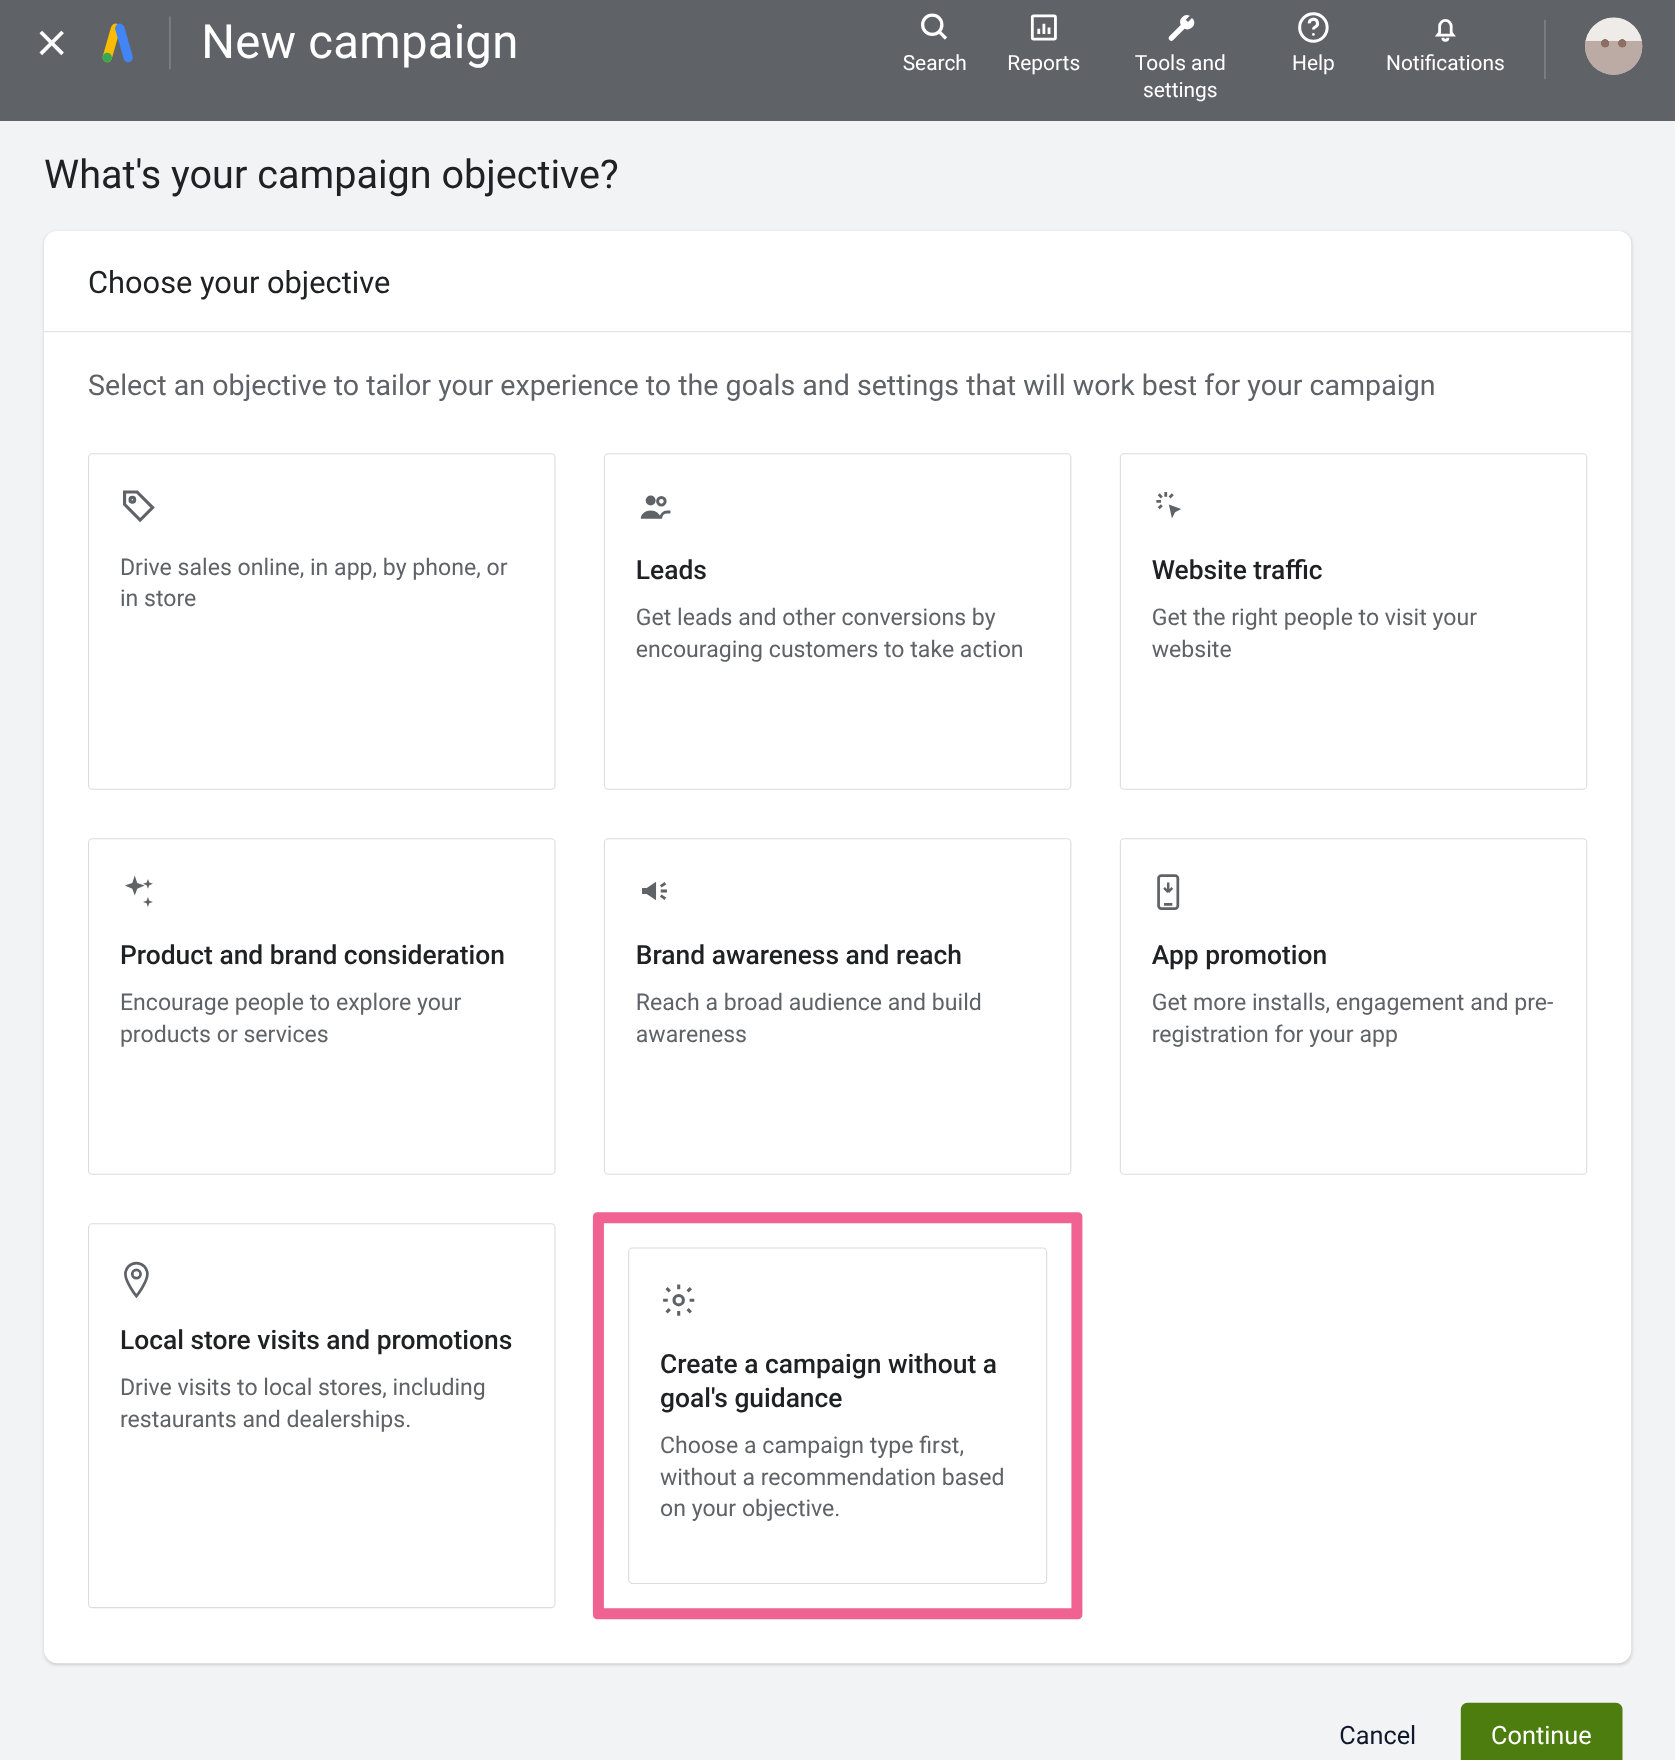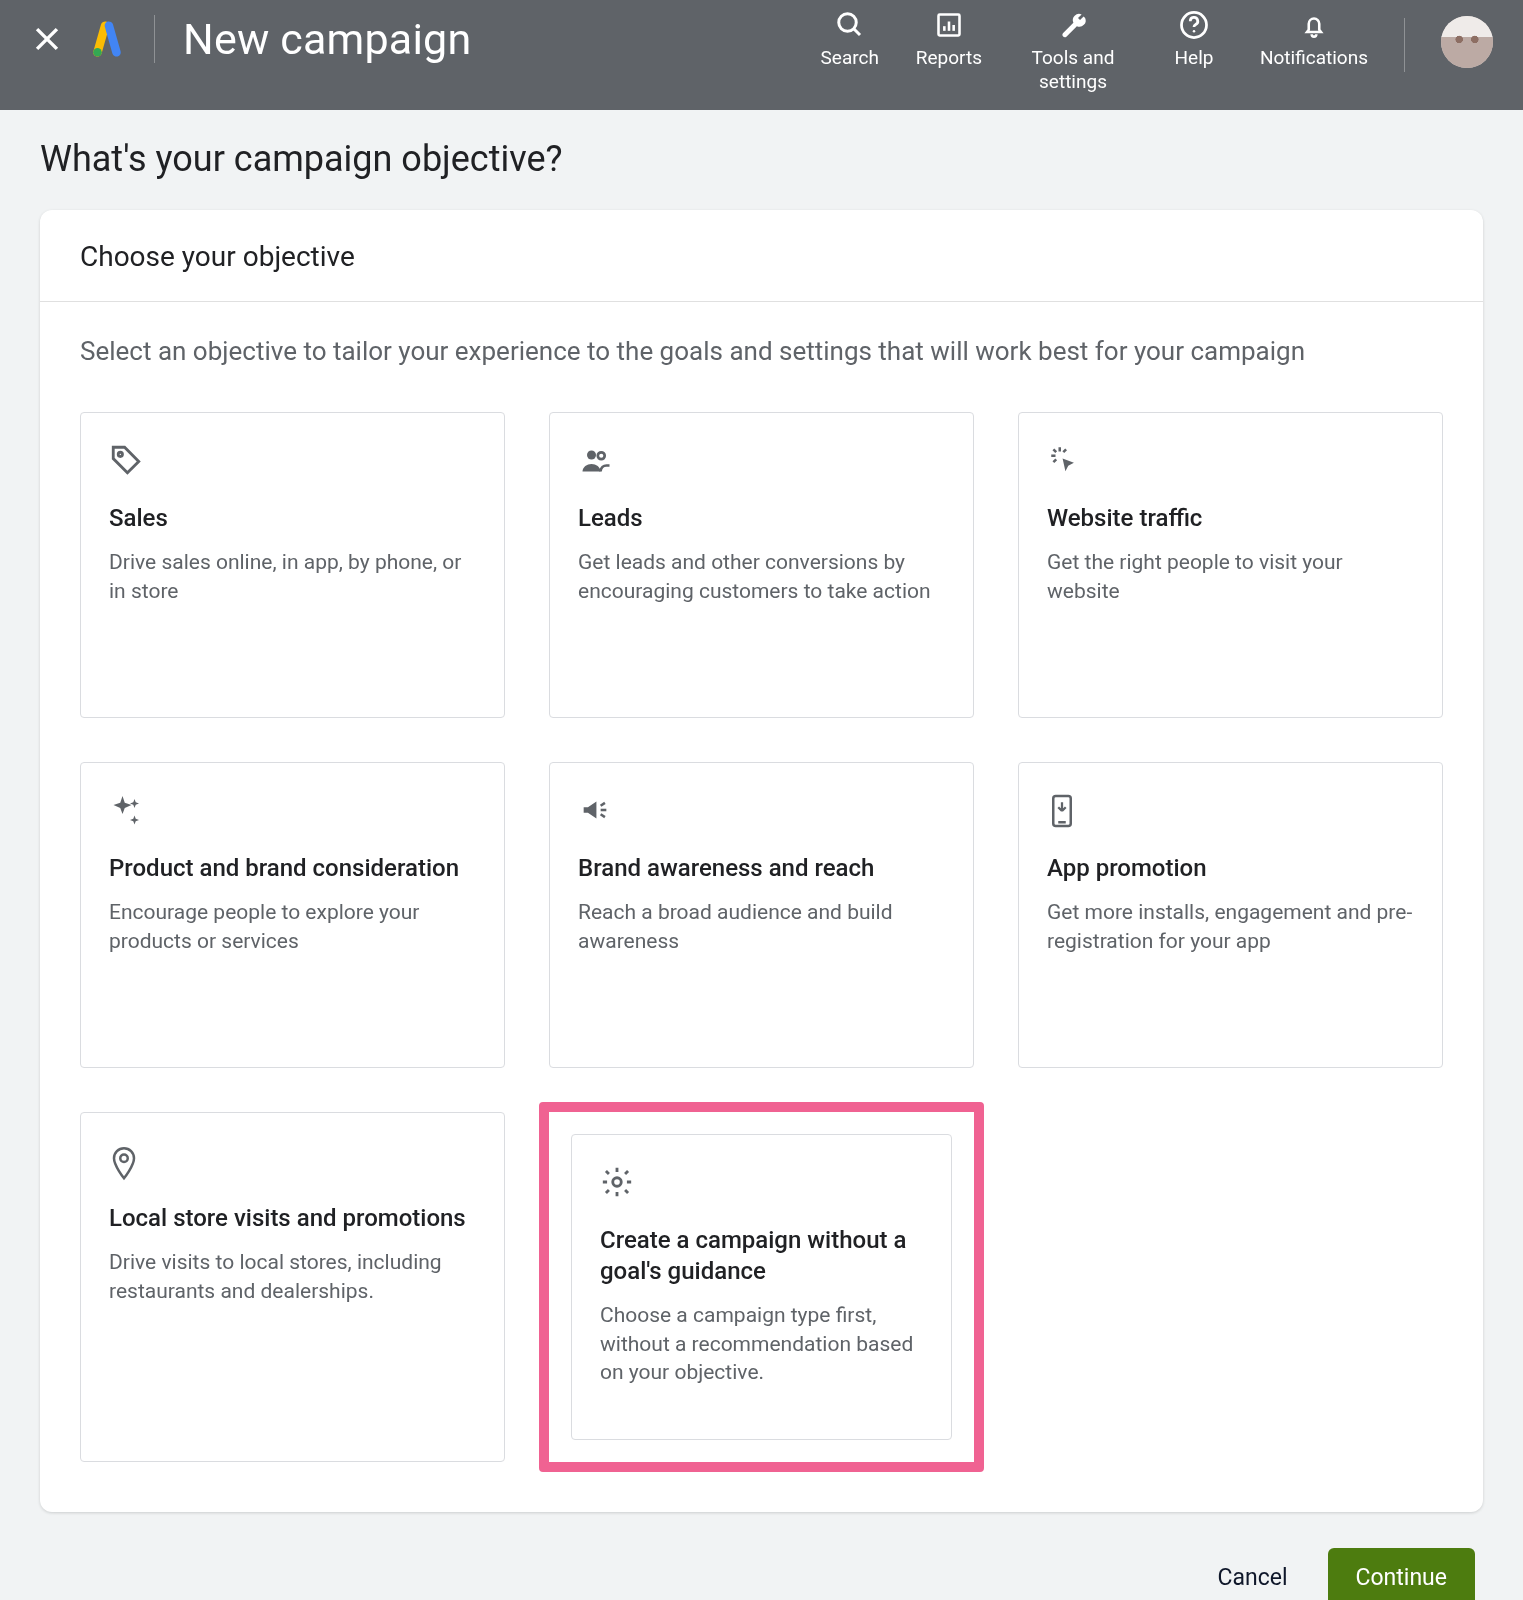--- a/index.html
+++ b/index.html
@@ -216,21 +216,20 @@
 
   <div class="grid">
 
     <div class="tile">
       <div class="ticon">
         <svg width="34" height="34" viewBox="0 0 24 24" fill="none" stroke="#5f6368" stroke-width="2">
             <path d="M3 3h8l10 10-8 8L3 11V3z"></path>
             <circle cx="8" cy="8" r="1.5"></circle>
           </svg>
       </div>
-      <div class="ttitle">Sales</div>
       <div class="tdesc">Drive sales online, in app, by phone, or in store</div>
     </div>
 
     <div class="tile">
       <div class="ticon">
         <svg width="36" height="36" viewBox="0 0 24 24" fill="#5f6368">
             <circle cx="9" cy="8" r="3"></circle>
             <circle cx="15.5" cy="8.5" r="2.3" fill="none" stroke="#5f6368" stroke-width="1.8"></circle>
             <path d="M3 19c0-3 3-5 6-5s6 2 6 5H3z"></path>
             <path d="M15 19c.2-2.6 2-4 4-4h2" fill="none" stroke="#5f6368" stroke-width="1.8"></path>

